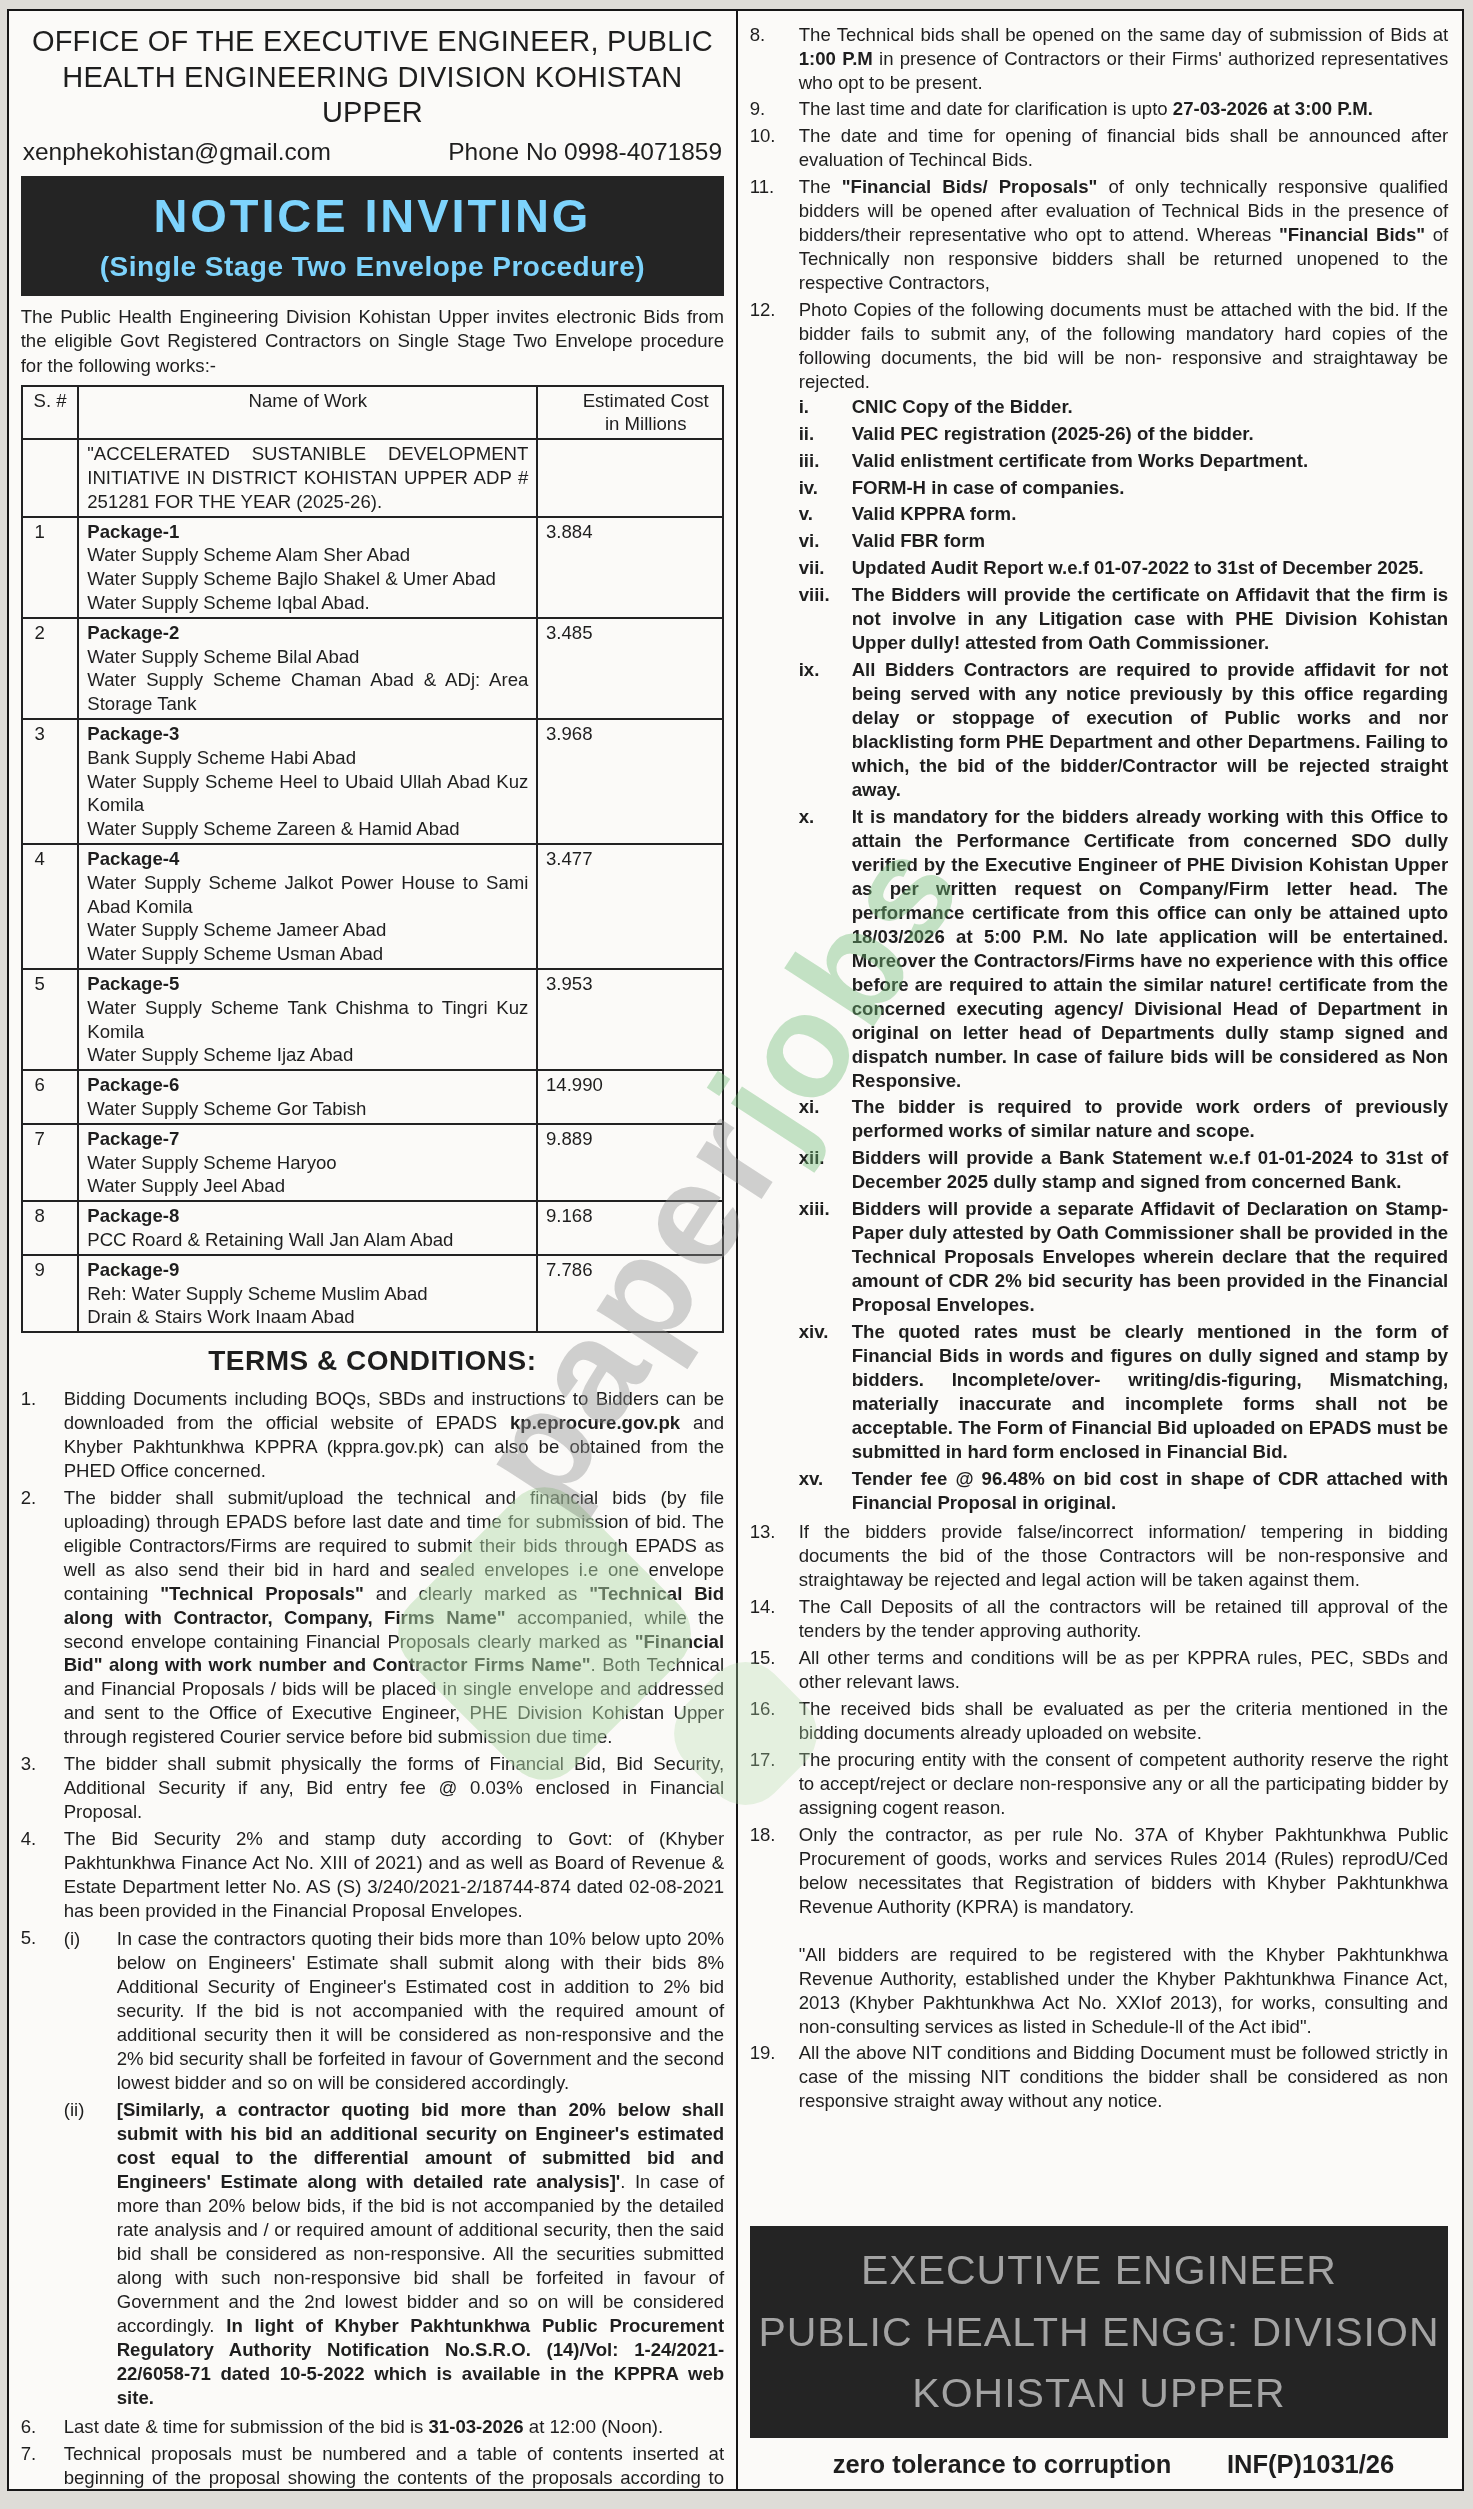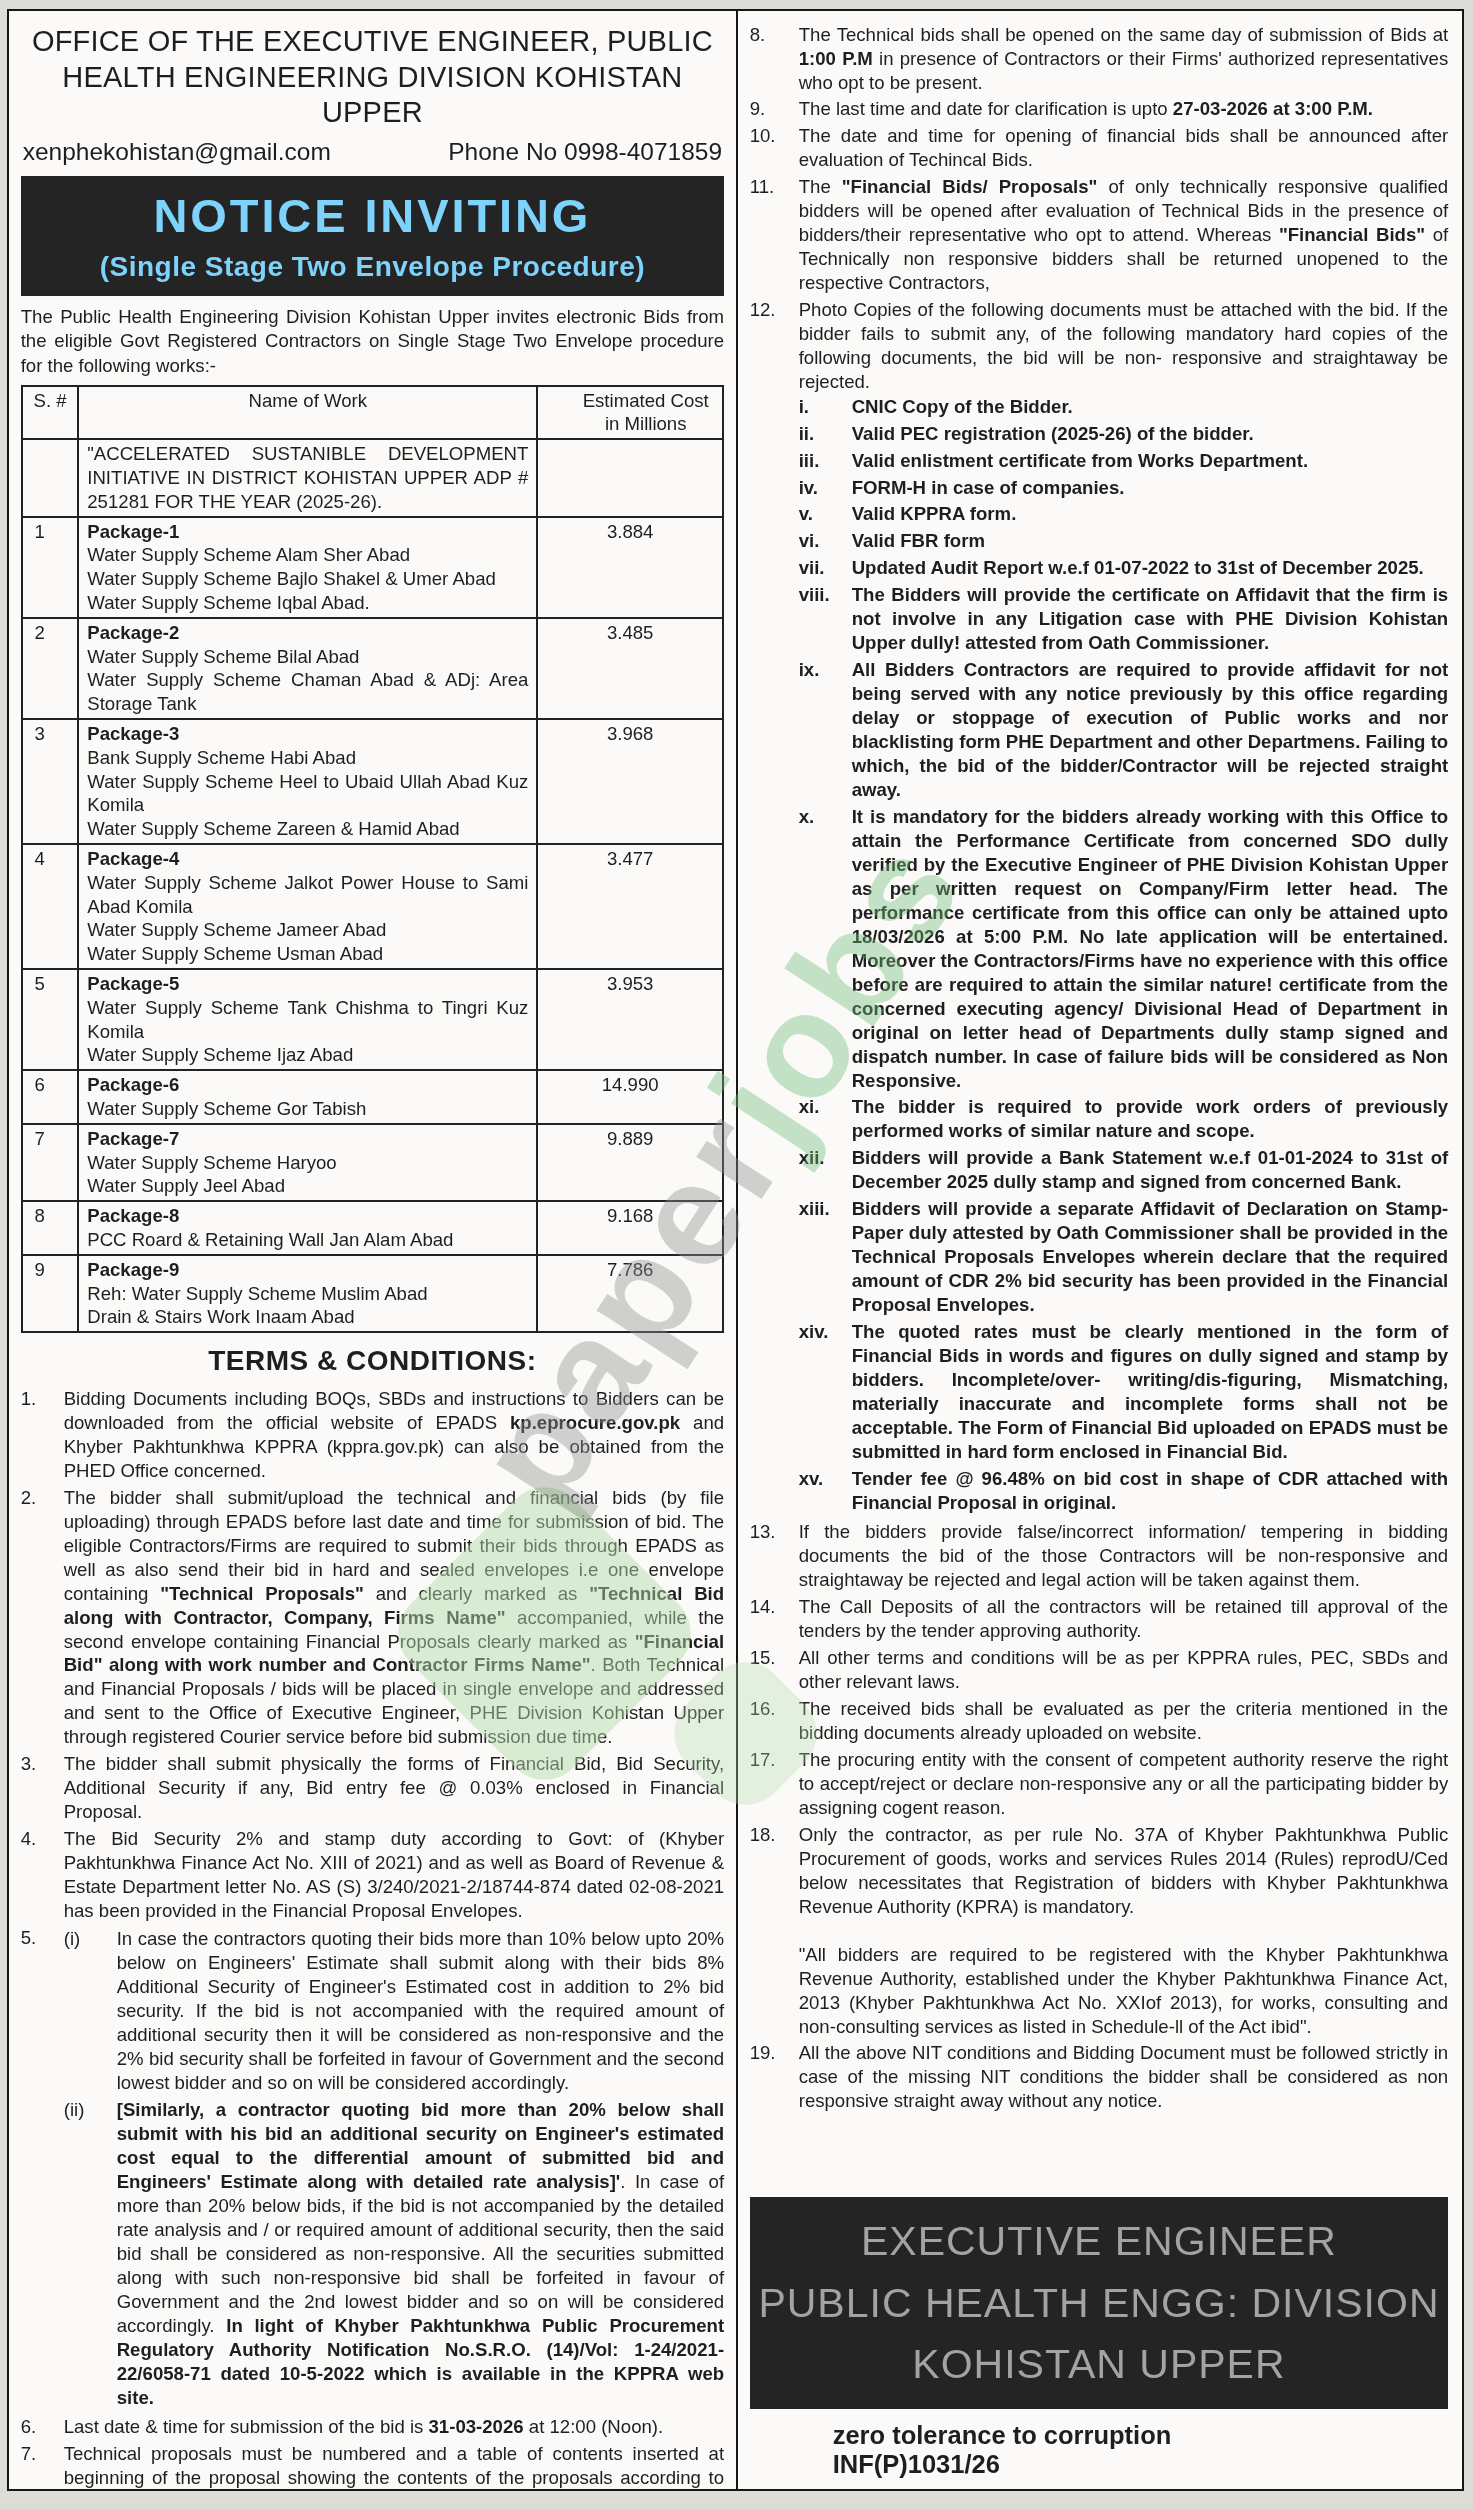--- a/index.html
+++ b/index.html
@@ -18,38 +18,38 @@
   .banner-title{font-size:47px;font-weight:bold;letter-spacing:2.9px;}
   .banner-sub{font-size:28px;font-weight:bold;margin-top:7.8px;letter-spacing:0.5px;}
   .intro{font-size:18.6px;line-height:1.3;text-align:justify;margin:8.8px 0 6.9px 0;}
 
   table.works{width:100%;border-collapse:collapse;font-size:18.6px;line-height:1.28;}
   .works th,.works td{border:2px solid #222;padding:2px 7.8px;vertical-align:top;}
   .works th{font-weight:normal;text-align:center;padding:2px 3.9px;}
   .works th.sn{width:47px;}
   .works th.cost{width:145px;padding-left:35px;}
   .works td.sn{padding-left:11.8px;}
-  .works td.cost{text-align:center;}
+  .works td.cost{text-align:left;}
   .works td.name{text-align:justify;}
   .works .pkg{font-weight:bold;}
 
   .terms-head{font-size:28px;font-weight:bold;text-align:center;margin:11.8px 0 9.8px 0;letter-spacing:0.5px;}
   .t-list{font-size:18.6px;line-height:1.29;}
   .t-row{display:flex;margin-bottom:2.9px;}
   .t-num{flex:0 0 43px;}
   .t-text{flex:1;text-align:justify;}
   .t-text .t-row{margin-top:1px;}
   .t-text .t-row .t-num{flex:0 0 53px;}
   #terms-right > .t-row > .t-num{flex:0 0 49px;}
   .b{font-weight:bold;}
 
   .sig-box{margin-top:auto;background:#242424;color:#a3a3a3;text-align:center;
            font-size:41px;line-height:1.5;padding:13.7px 3.9px;letter-spacing:1px;}
   .foot-row{display:flex;justify-content:space-between;align-items:baseline;
-            font-weight:bold;font-size:25.5px;padding:11.8px 54px 2px 83px;flex-direction:column;}
+            font-weight:bold;font-size:25.5px;padding:11.8px 54px 2px 83px;}
 
   
   .watermark{position:absolute;inset:0;pointer-events:none;z-index:6;}
   .wm-text{position:absolute;left:505px;top:1392px;transform:rotate(-57deg);transform-origin:0 50%;
            font-size:147px;font-weight:bold;letter-spacing:5.9px;white-space:nowrap;
            opacity:.40;mix-blend-mode:multiply;}
   .wm-gray{color:#8f8f8f;}
   .wm-green{color:#6fbc74;}
   .wm-diamond{position:absolute;background:#b4dcaa;opacity:.48;border-radius:41px;
               transform:rotate(45deg);mix-blend-mode:multiply;}

